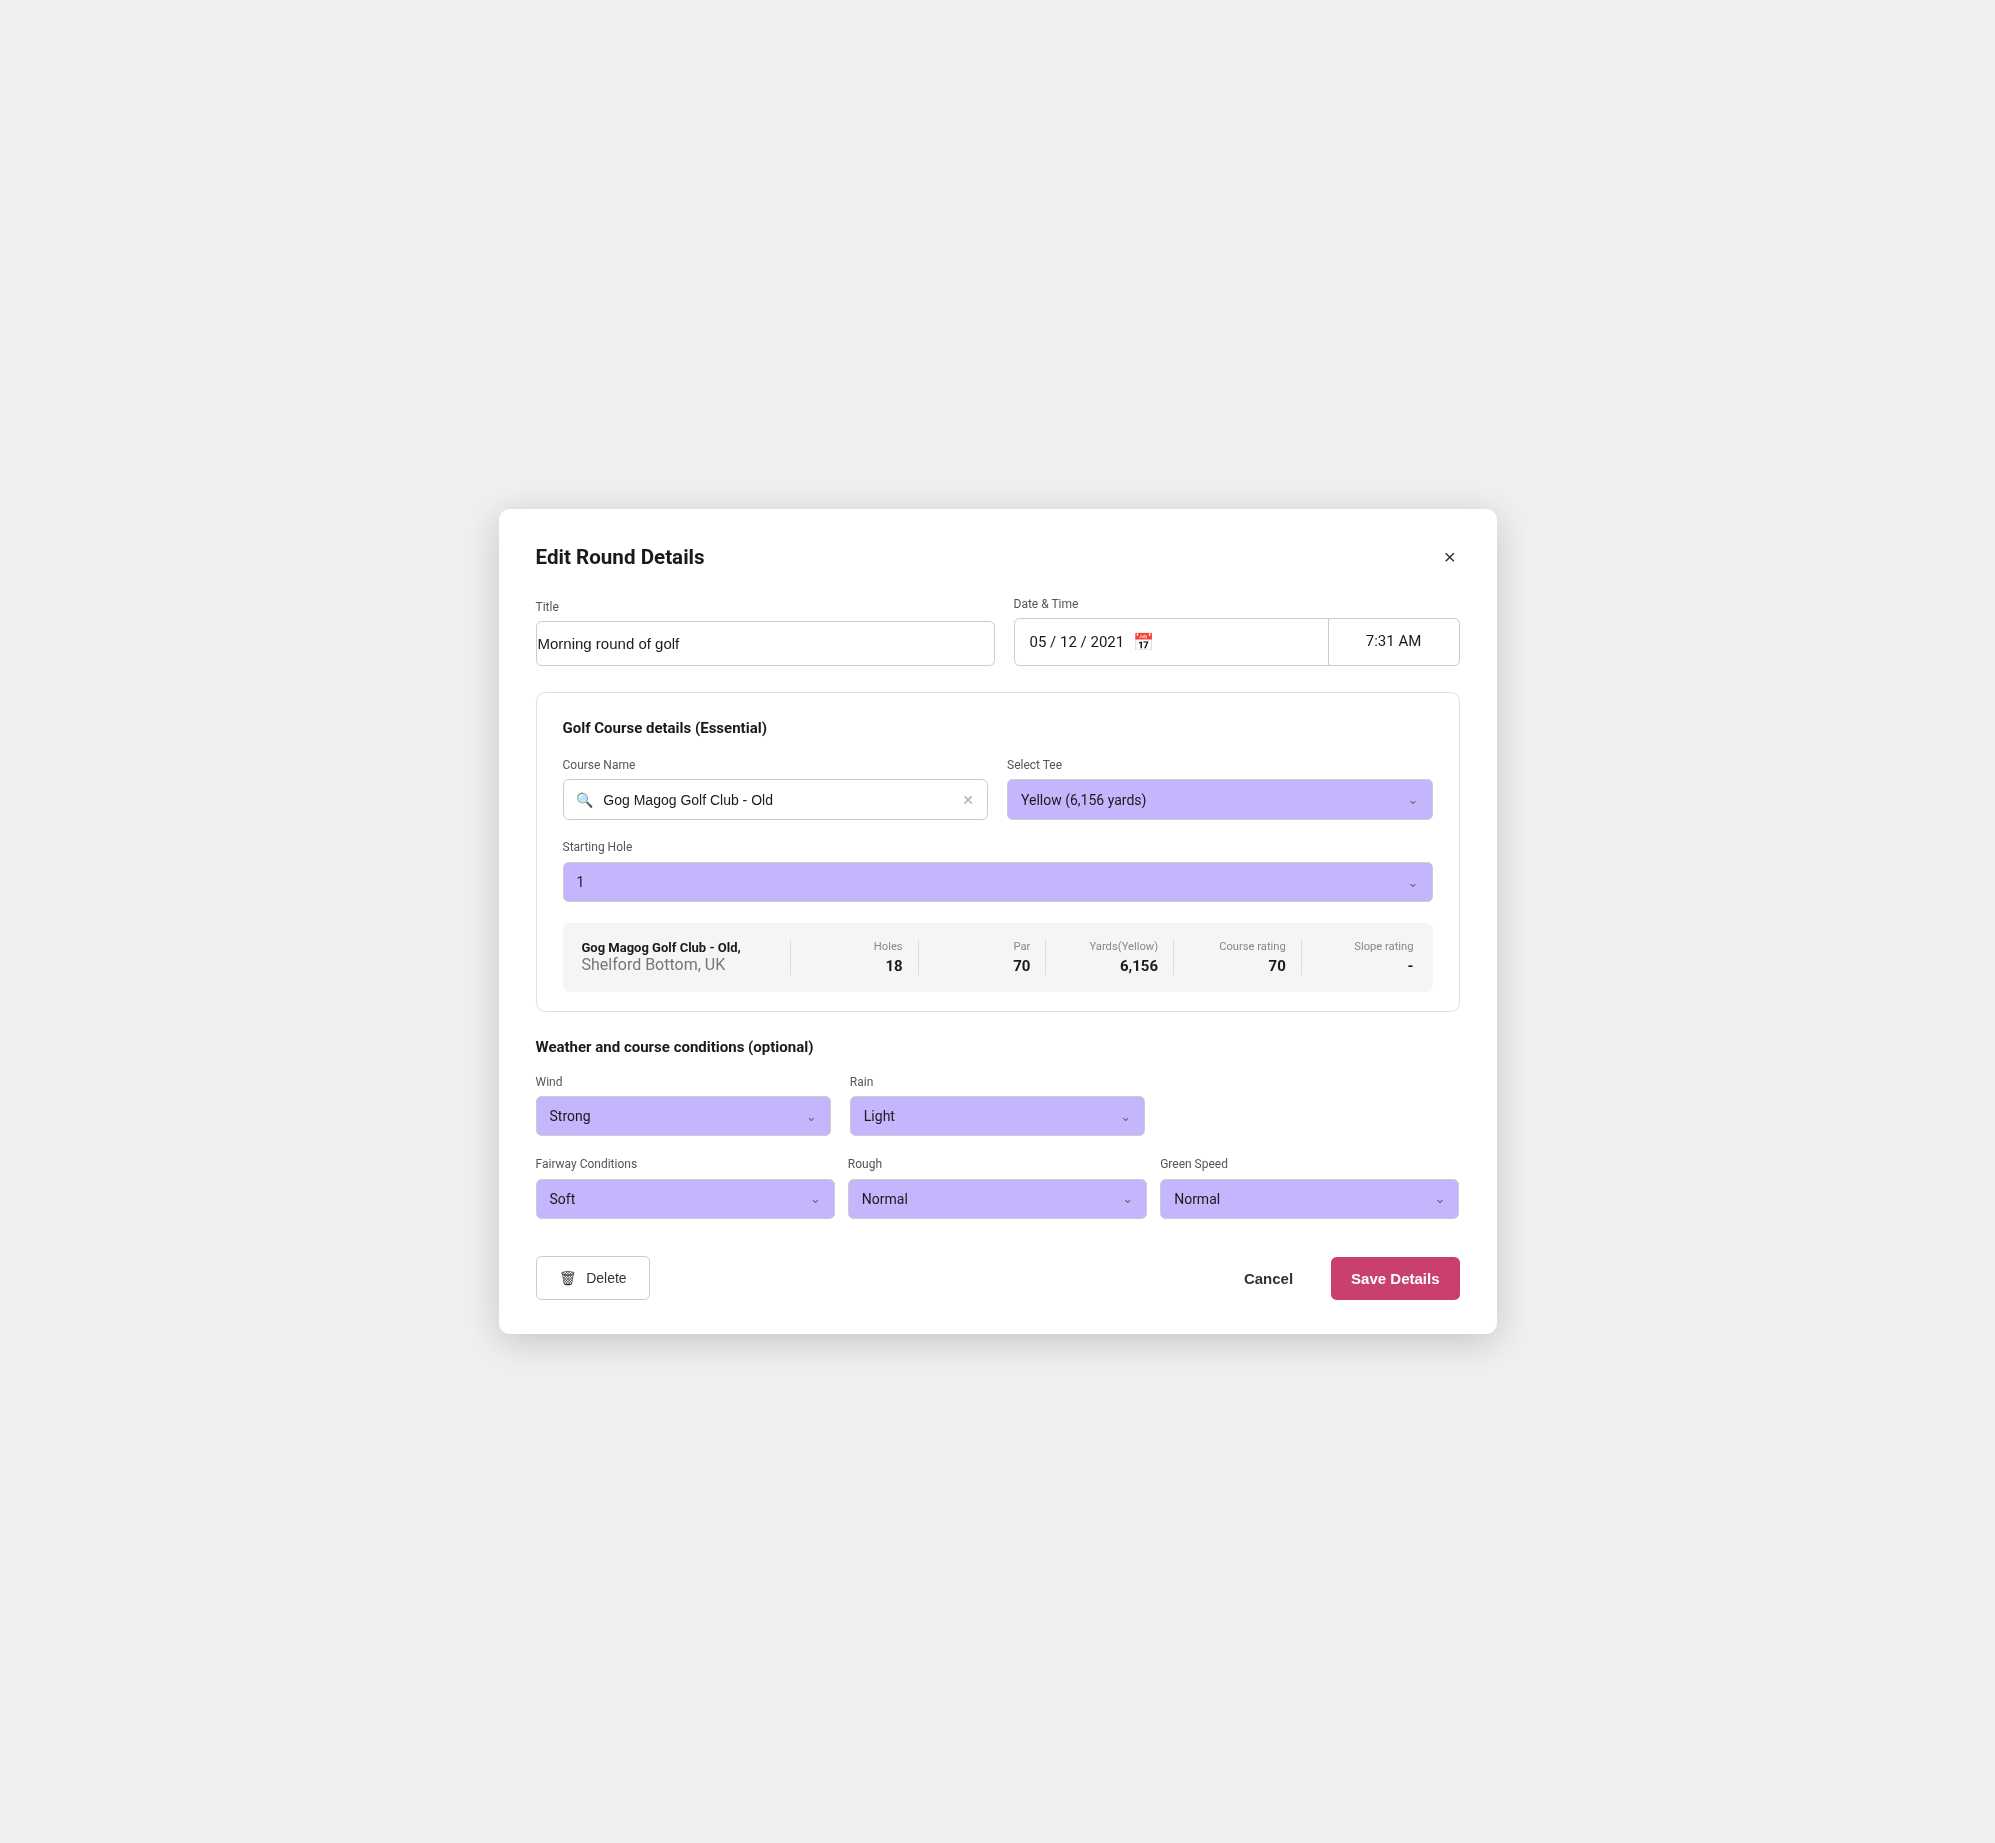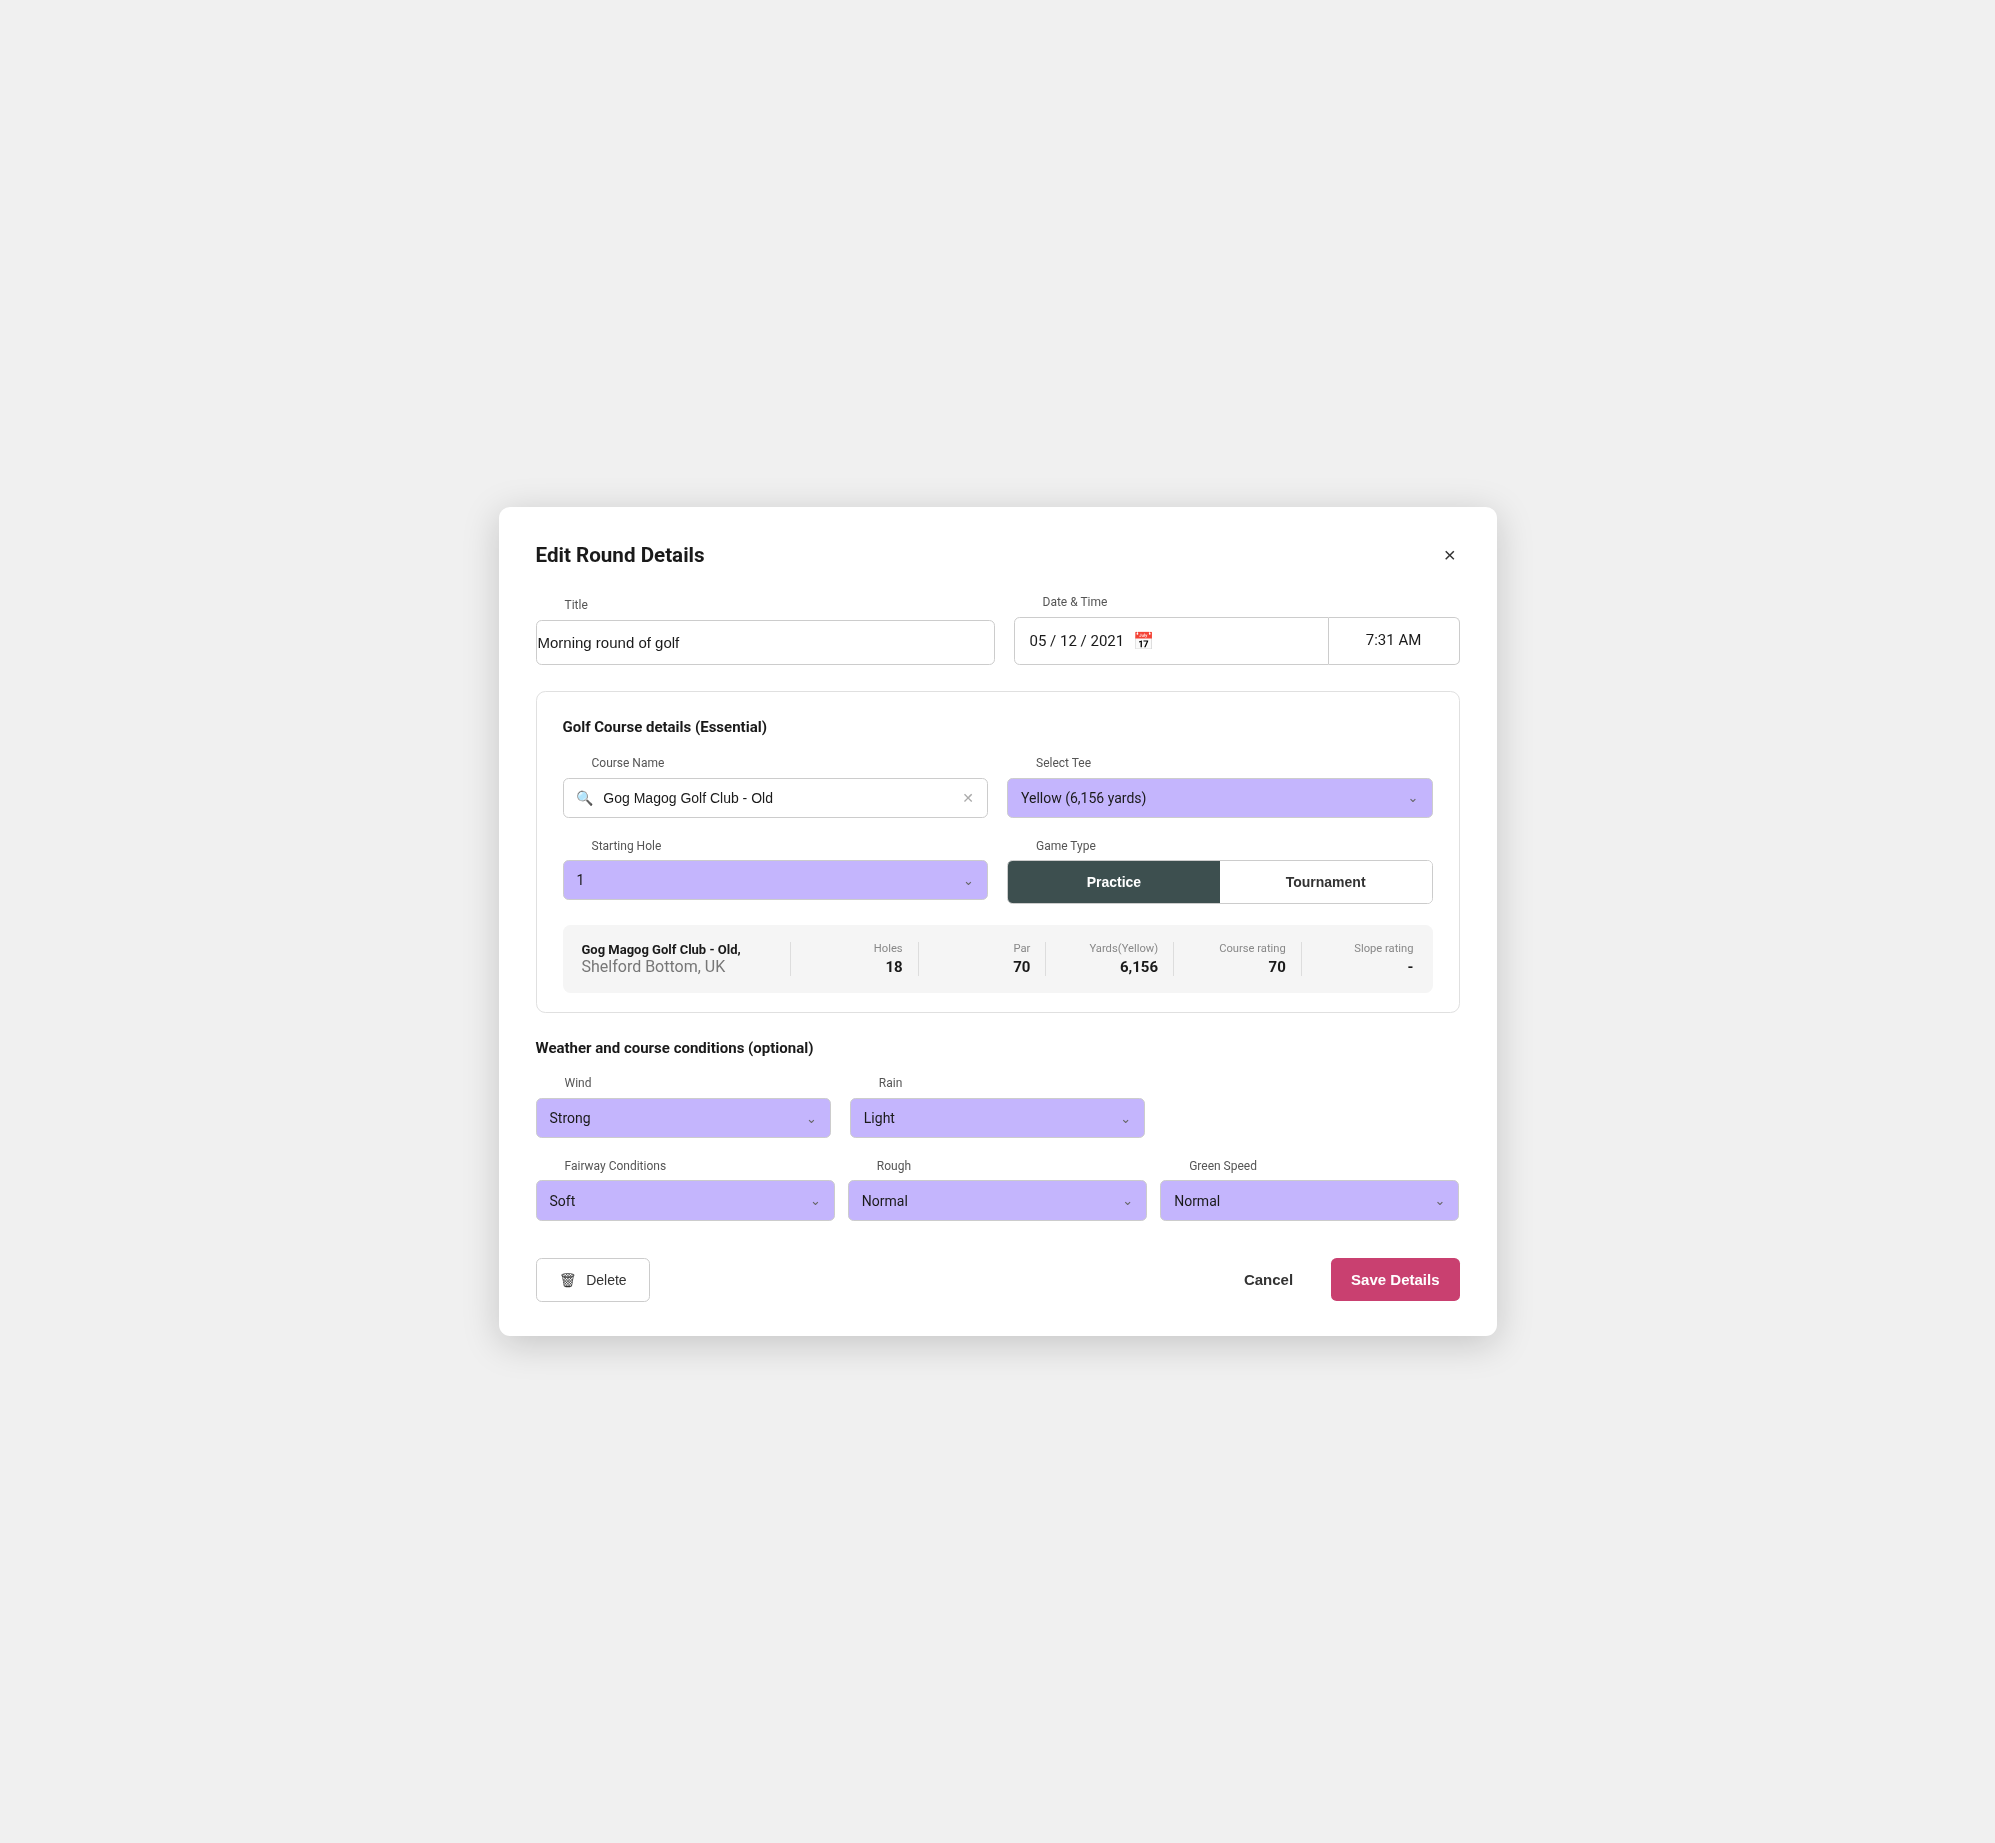--- a/index.html
+++ b/index.html
@@ -48,21 +48,20 @@
       align-items: flex-end;
     }
     .field-group {
       display: flex;
       flex-direction: column;
       gap: 7.5px;
     }
     .field-label {
       font-size: 12px;
       color: #555;
-      margin-left: 29px;
     }
     .title-input {
       border: 1.4px solid #ccc;
       border-radius: 5.6px;
       padding: 13px 1px;
       font-size: 15px;
       width: 459px;
       color: #1a1a1a;
       outline: none;
     }
@@ -345,27 +344,20 @@
     <div class="two-col">
 
       <div class="col-half">
         <label class="field-label">Starting Hole</label>
         <div class="select-field">
           <span>1</span>
           <span class="chevron-icon">⌄</span>
         </div>
       </div>
 
-      <div class="col-half">
-        <label class="field-label">Game Type</label>
-        <div class="game-type-toggle">
-          <button class="toggle-btn active">Practice</button>
-          <button class="toggle-btn inactive">Tournament</button>
-        </div>
-      </div>
     </div>
 
     <div class="course-info-bar">
       <div class="course-name-block">
         <div class="course-name-main">Gog Magog Golf Club - Old,</div>
         <div class="course-name-sub">Shelford Bottom, UK</div>
       </div>
       <div class="course-stat">
         <span class="course-stat-label">Holes</span>
         <span class="course-stat-value">18</span>

